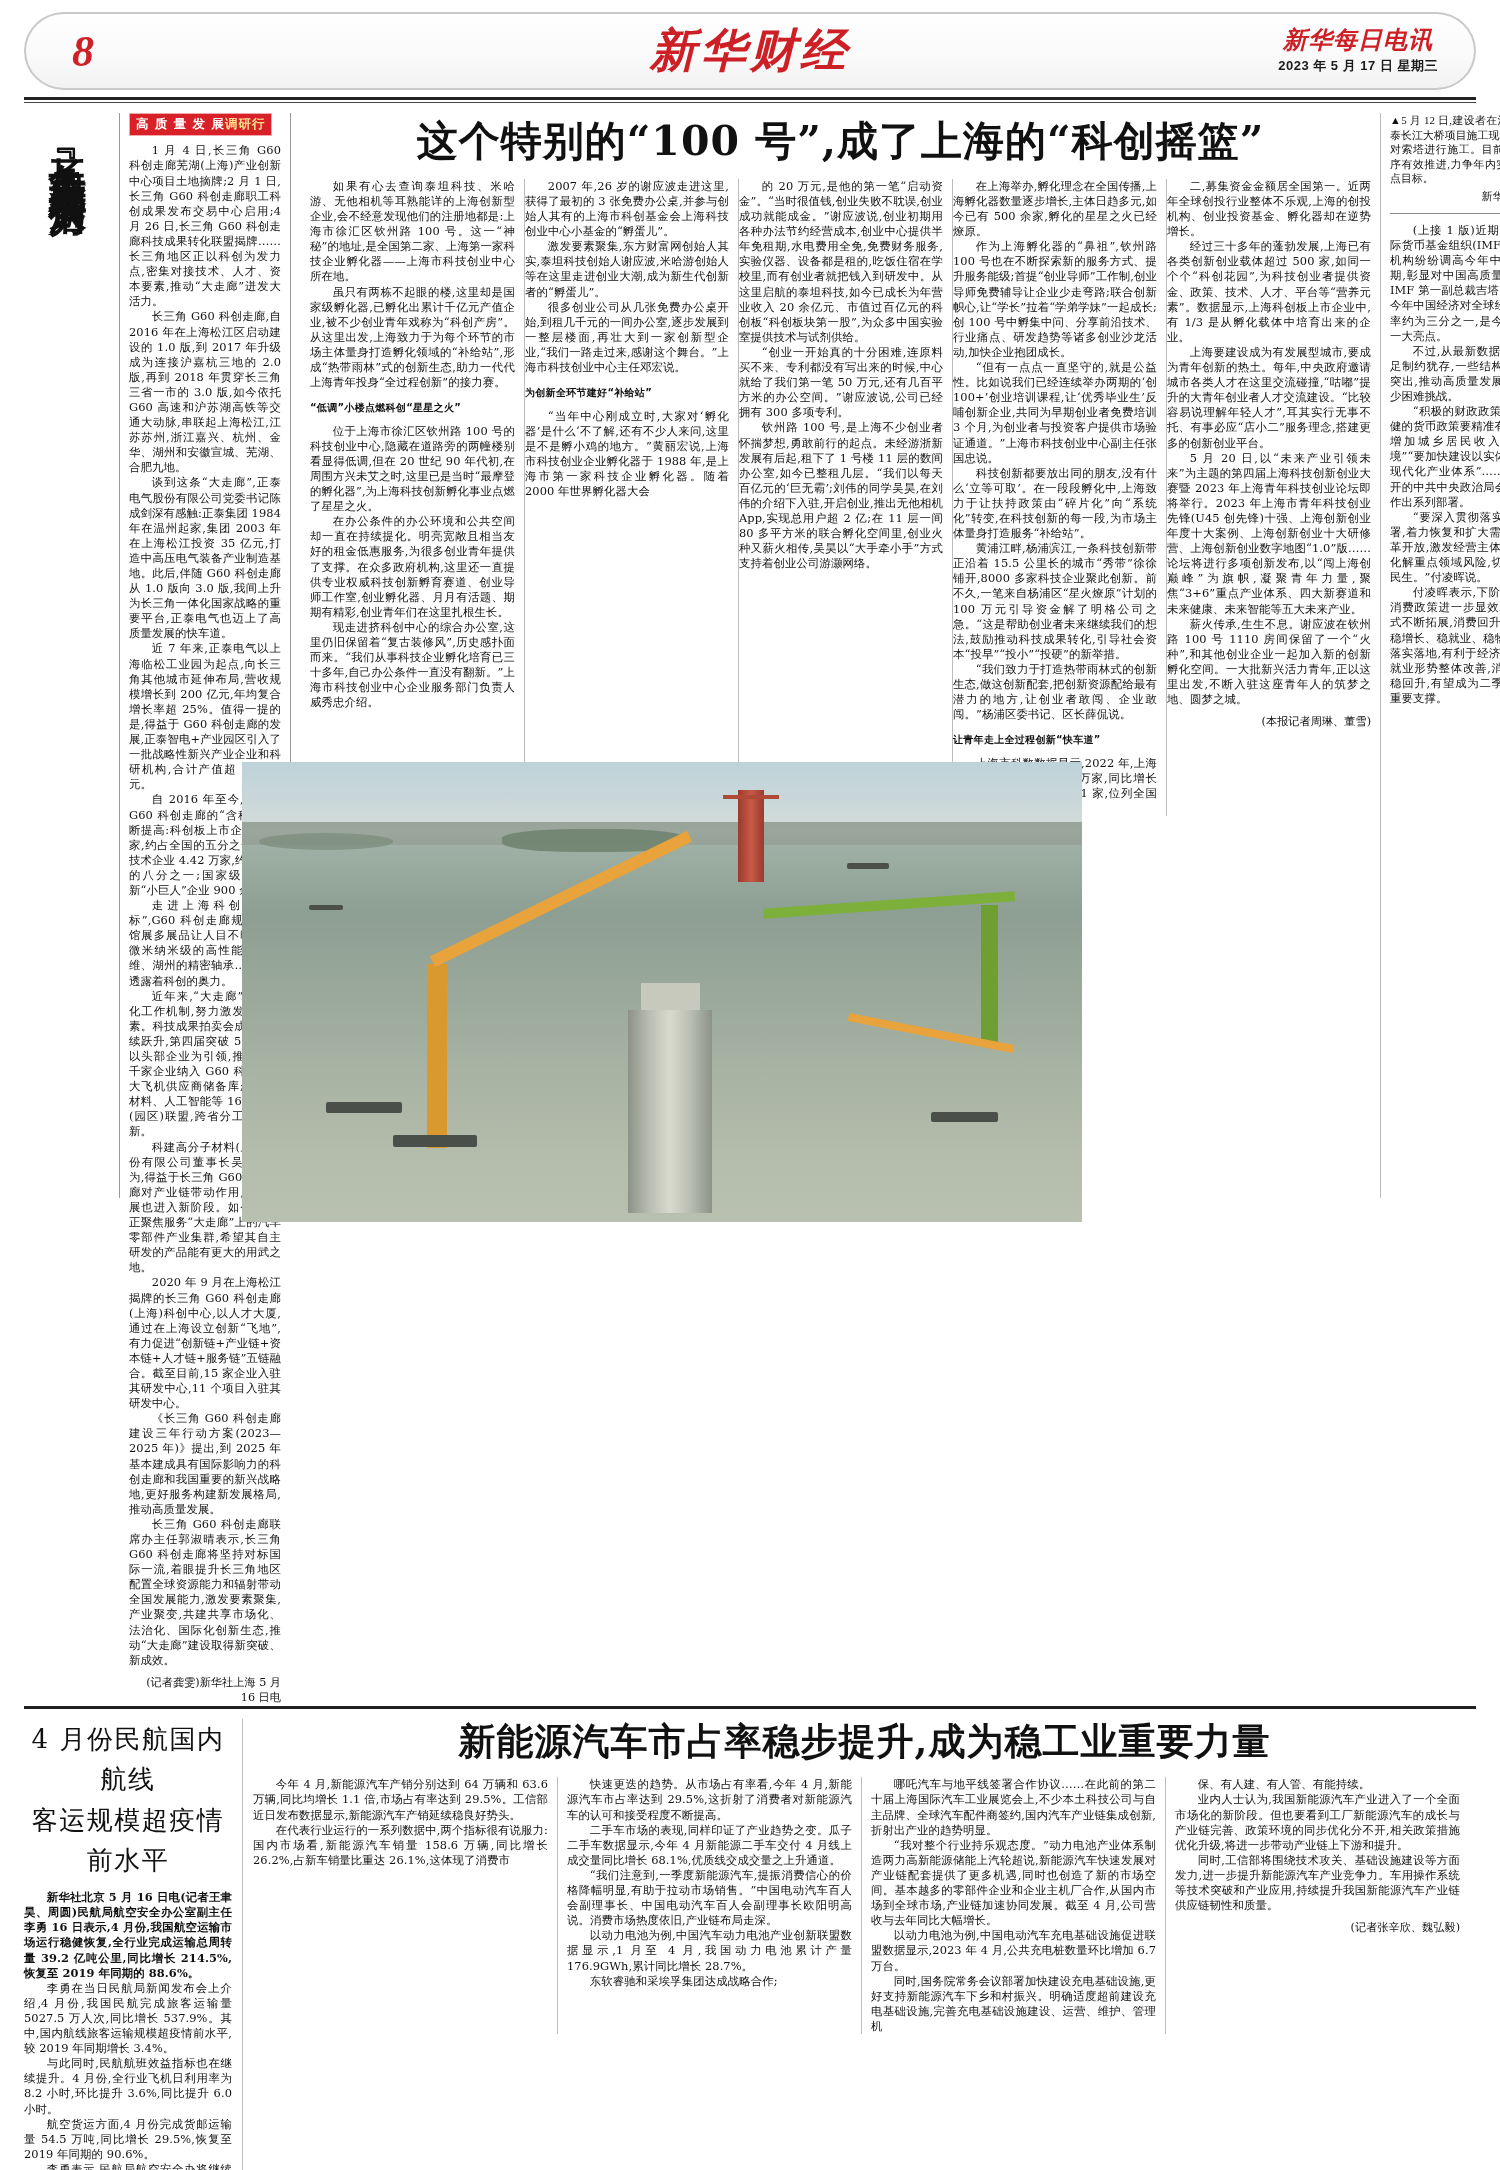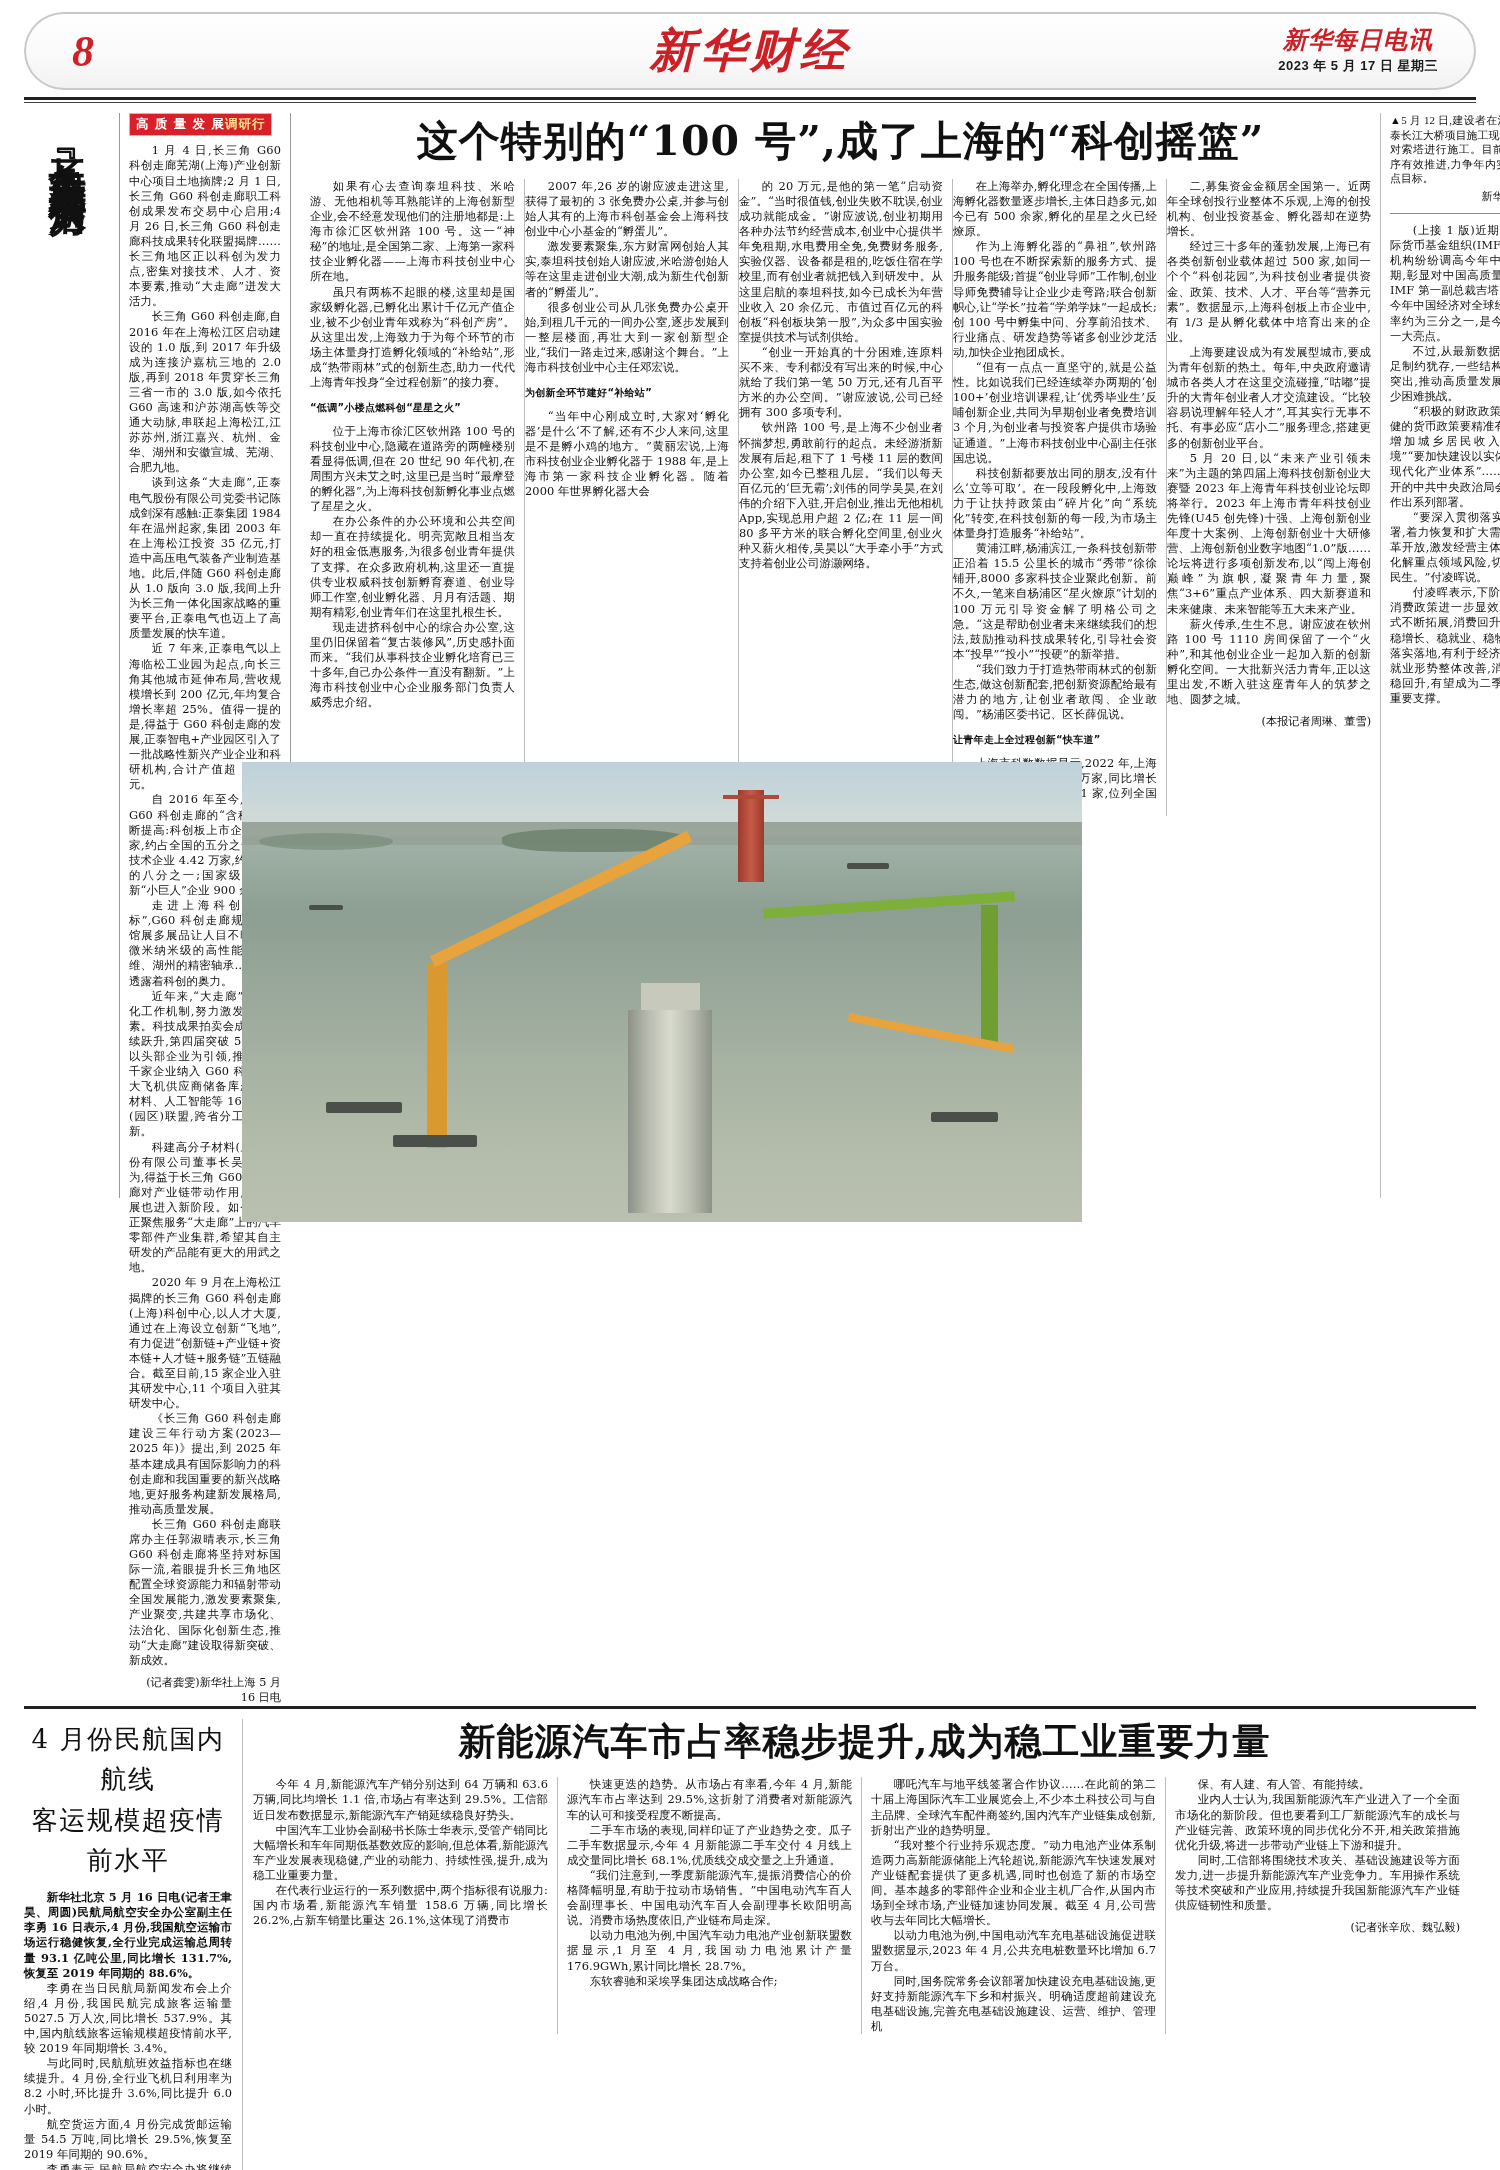--- a/index.html
+++ b/index.html
@@ -306,34 +306,33 @@
 
   <div class="bottom-wrap">
     <div class="bot-rule-thick"></div>
     <div class="bot-inner">
 
       <div class="bot-left col-text">
         <div class="bot-left-head">
           <div>4 月份民航国内航线</div>
           <div>客运规模超疫情前水平</div>
         </div>
-        <p class="lead-bold">新华社北京 5 月 16 日电(记者王聿昊、周圆)民航局航空安全办公室副主任李勇 16 日表示,4 月份,我国航空运输市场运行稳健恢复,全行业完成运输总周转量 93.1 亿吨公里,同比增长 131.7%,恢复至 2019 年同期的 88.6%。</p>
+        <p class="lead-bold">新华社北京 5 月 16 日电(记者王聿昊、周圆)民航局航空安全办公室副主任李勇 16 日表示,4 月份,我国航空运输市场运行稳健恢复,全行业完成运输总周转量 39.2 亿吨公里,同比增长 214.5%,恢复至 2019 年同期的 88.6%。</p>
         <p>李勇在当日民航局新闻发布会上介绍,4 月份,我国民航完成旅客运输量 5027.5 万人次,同比增长 537.9%。其中,国内航线旅客运输规模超疫情前水平,较 2019 年同期增长 3.4%。</p>
         <p>与此同时,民航航班效益指标也在继续提升。4 月份,全行业飞机日利用率为 8.2 小时,环比提升 3.6%,同比提升 6.0 小时。</p>
         <p>航空货运方面,4 月份完成货邮运输量 54.5 万吨,同比增长 29.5%,恢复至 2019 年同期的 90.6%。</p>
         <p>李勇表示,民航局航空安全办将继续强化安全运行态势分析和研判,民航局将始终坚持安全第一,确保行业安全、健康、平稳运行。</p>
       </div>
 
       <div class="bot-main">
         <div class="bot-headline">新能源汽车市占率稳步提升,成为稳工业重要力量</div>
         <div class="bot-cols">
 
           <div class="bcol col-text">
             <p>今年 4 月,新能源汽车产销分别达到 64 万辆和 63.6 万辆,同比均增长 1.1 倍,市场占有率达到 29.5%。工信部近日发布数据显示,新能源汽车产销延续稳良好势头。</p>
-            <p>中国汽车工业协会副秘书长陈士华表示,受管产销同比大幅增长和车年同期低基数效应的影响,但总体看,新能源汽车产业发展表现稳健,产业的动能力、持续性强,提升,成为稳工业重要力量。</p>
             <p>在代表行业运行的一系列数据中,两个指标很有说服力:国内市场看,新能源汽车销量 158.6 万辆,同比增长 26.2%,占新车销量比重达 26.1%,这体现了消费市</p>
           </div>
 
           <div class="bcol col-text">
             <p>快速更迭的趋势。从市场占有率看,今年 4 月,新能源汽车市占率达到 29.5%,这折射了消费者对新能源汽车的认可和接受程度不断提高。</p>
             <p>二手车市场的表现,同样印证了产业趋势之变。瓜子二手车数据显示,今年 4 月新能源二手车交付 4 月线上成交量同比增长 68.1%,优质线交成交量之上升通道。</p>
             <p>“我们注意到,一季度新能源汽车,提振消费信心的价格降幅明显,有助于拉动市场销售。”中国电动汽车百人会副理事长、中国电动汽车百人会副理事长欧阳明高说。消费市场热度依旧,产业链布局走深。</p>
             <p>以动力电池为例,中国汽车动力电池产业创新联盟数据显示,1 月至 4 月,我国动力电池累计产量 176.9GWh,累计同比增长 28.7%。</p>
             <p>东软睿驰和采埃孚集团达成战略合作;</p>
           </div>

